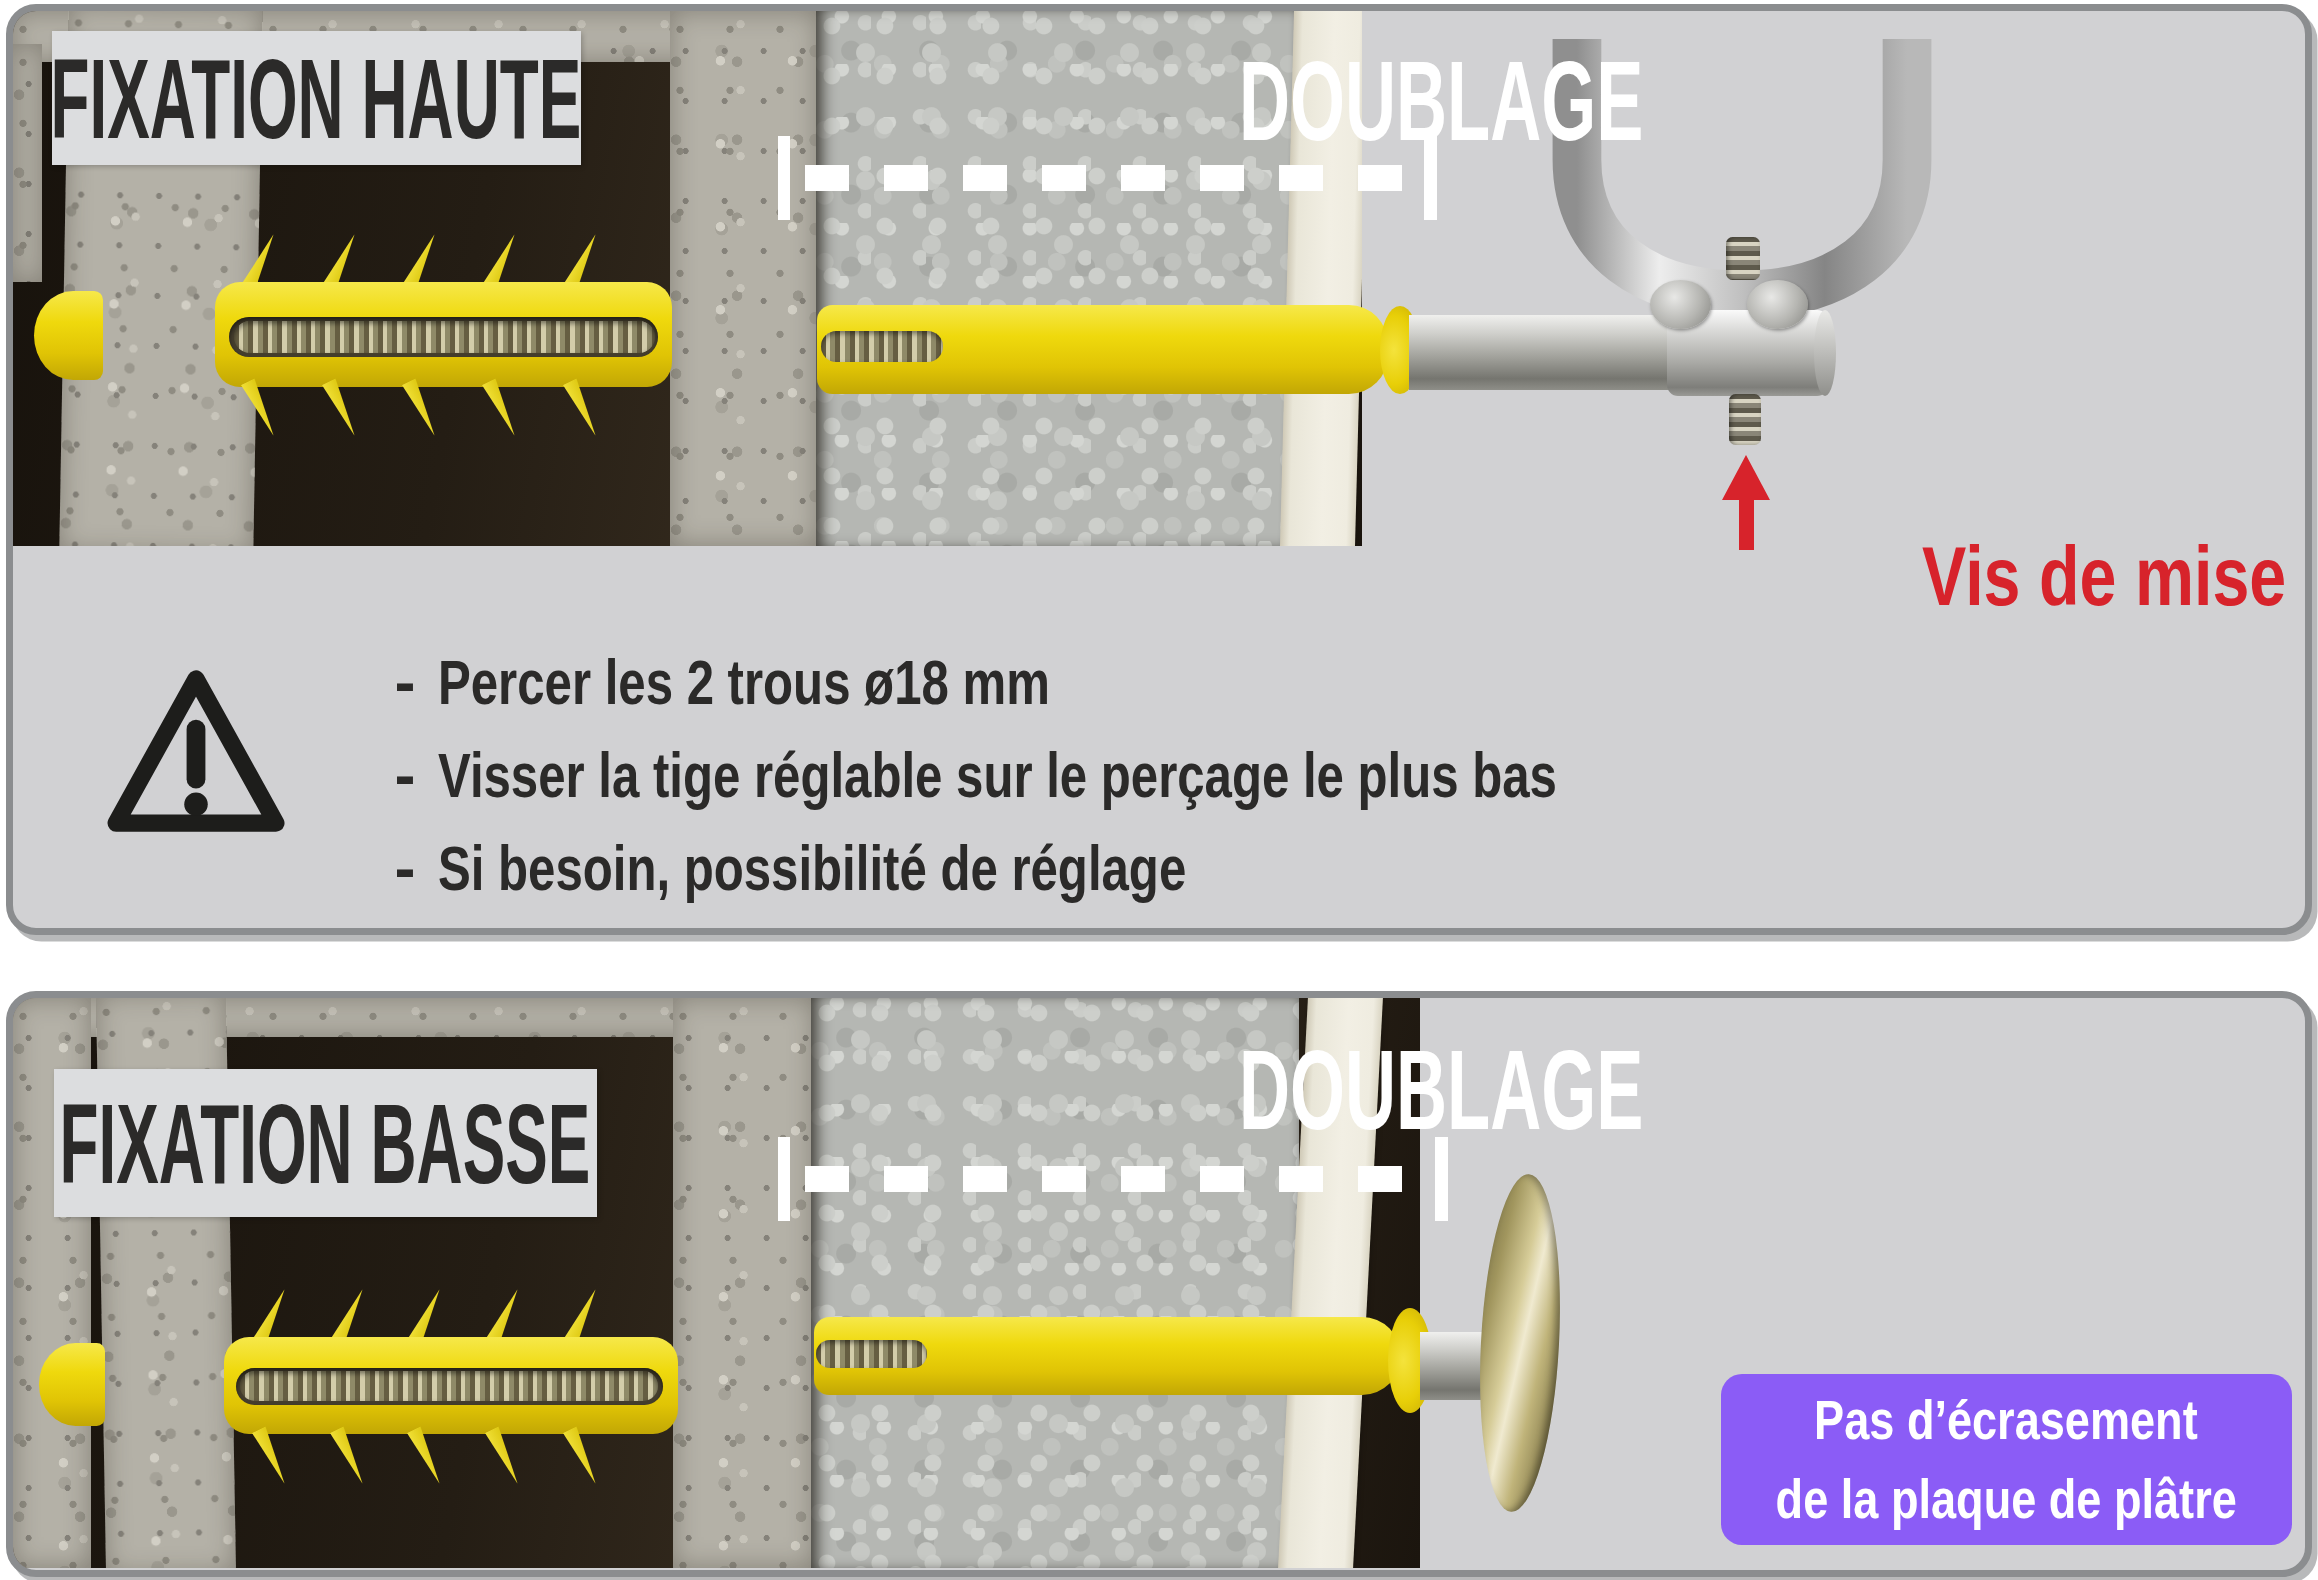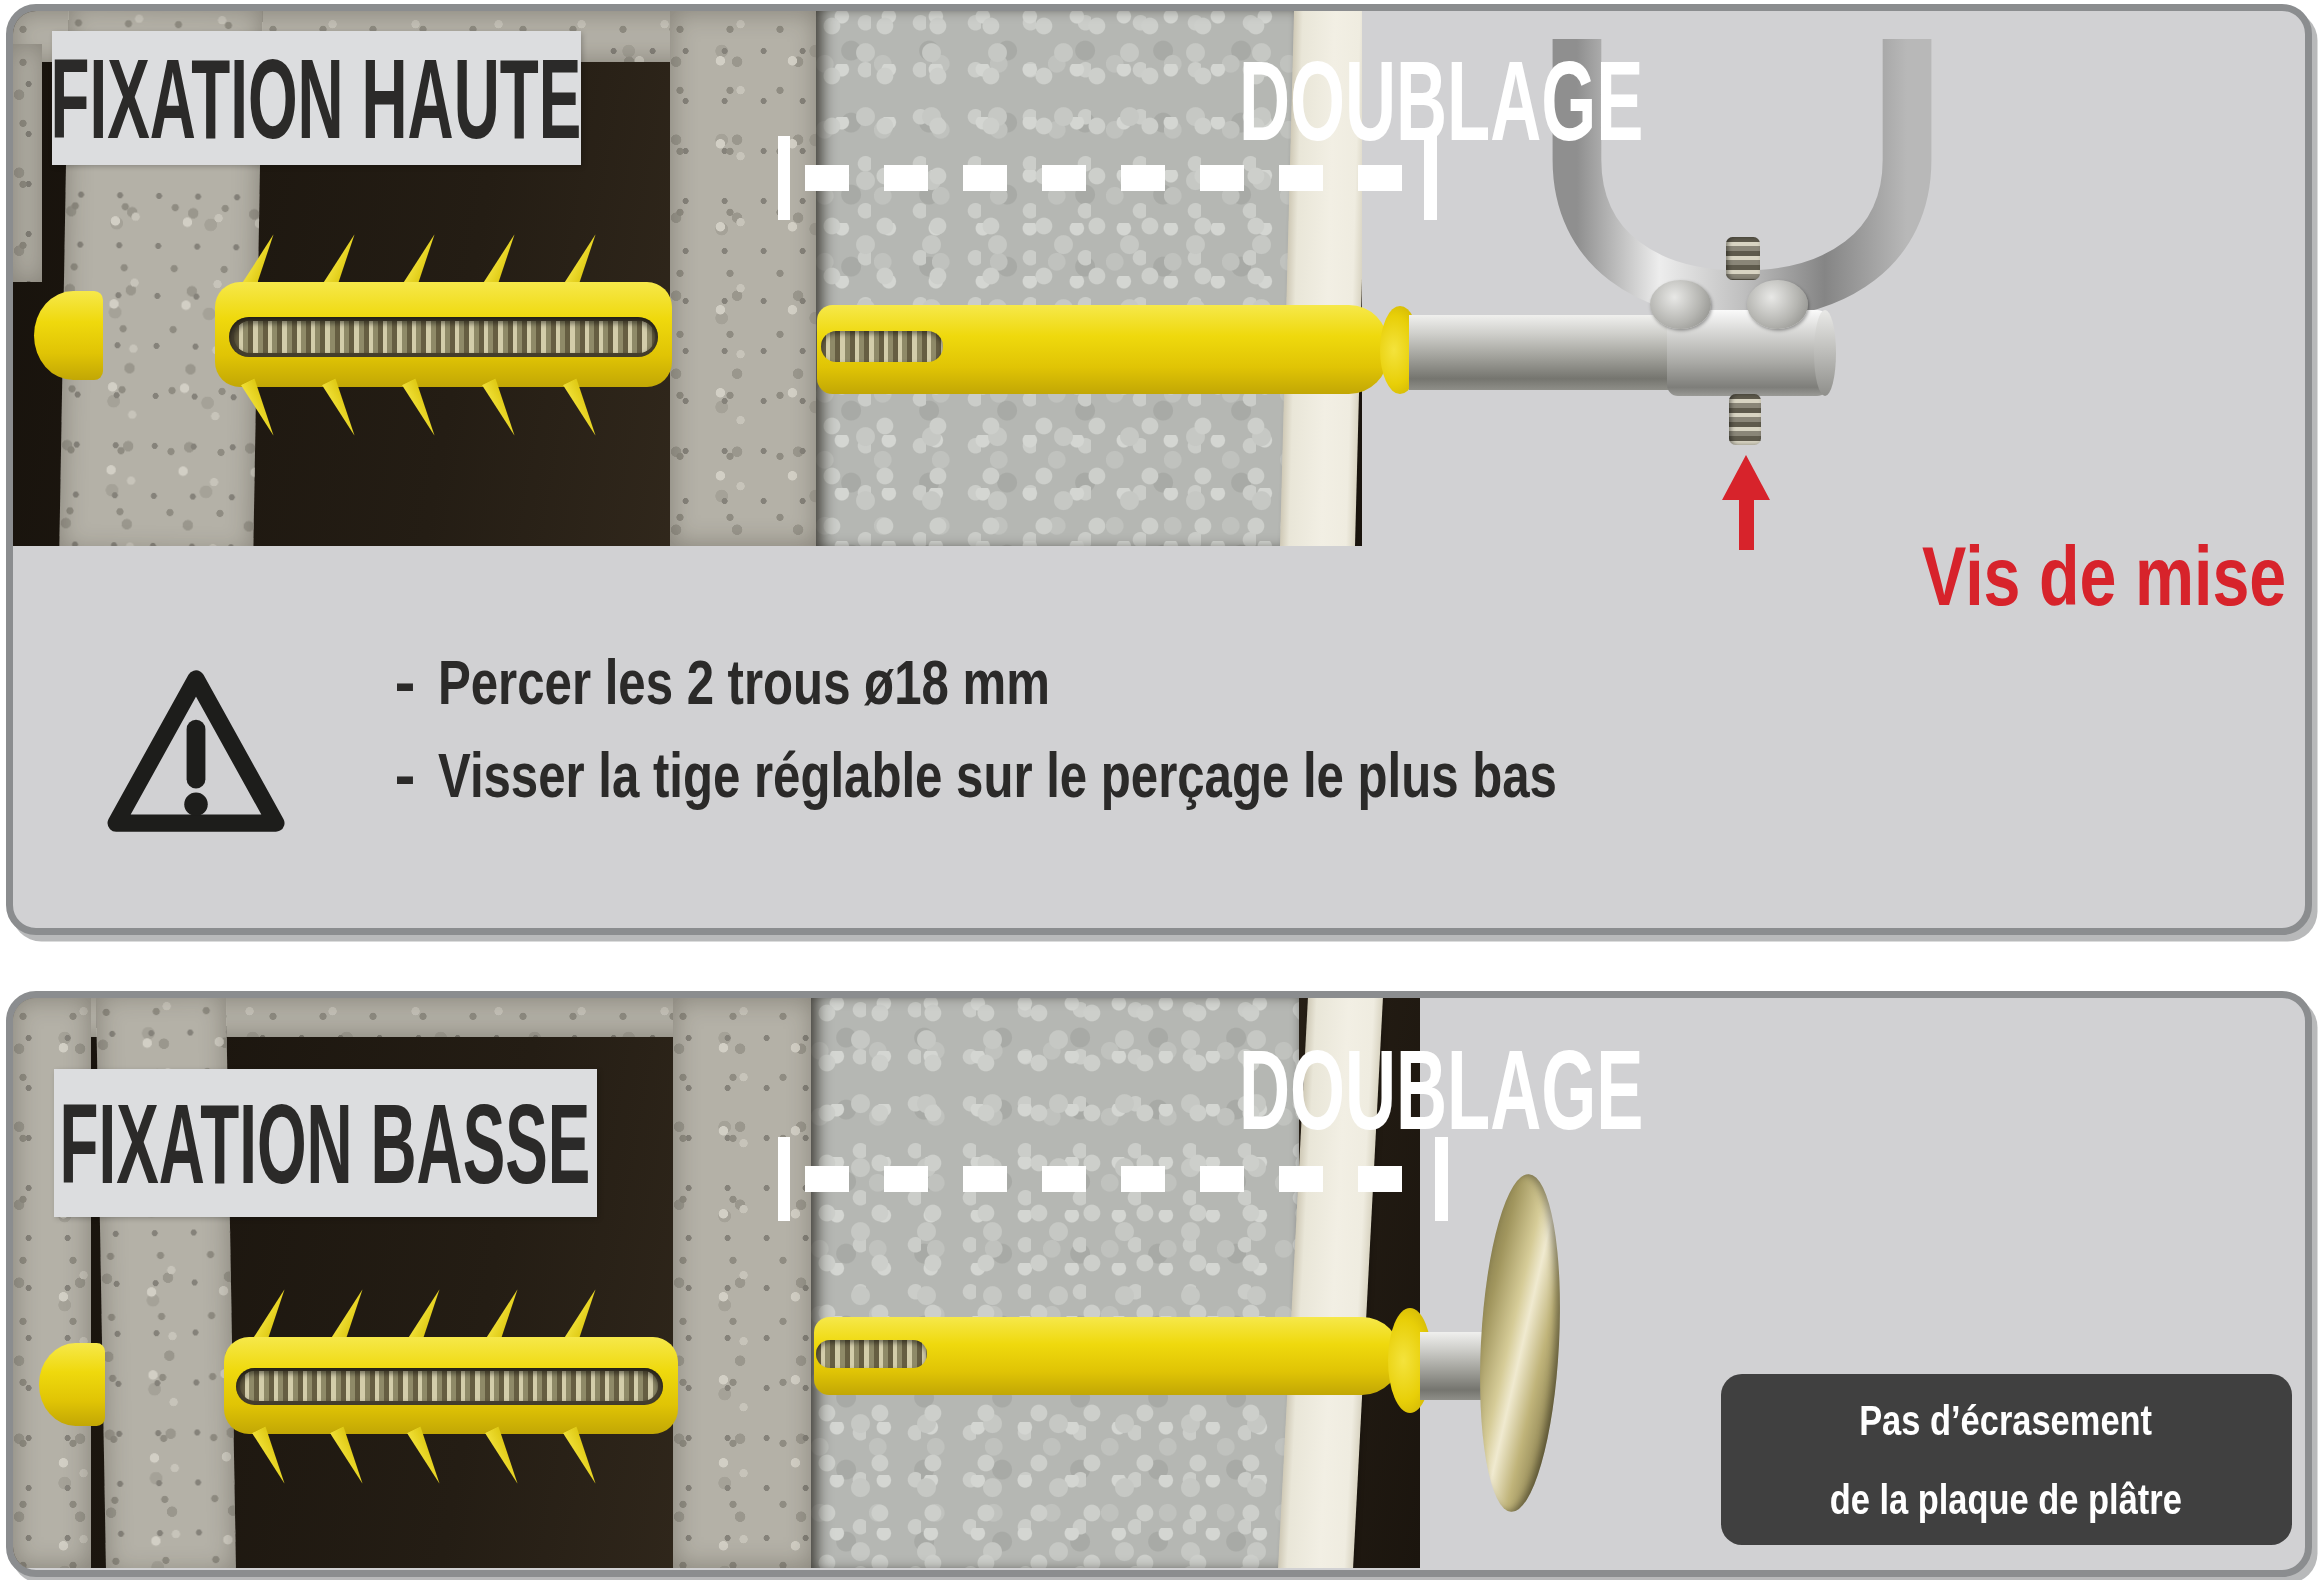--- a/index.html
+++ b/index.html
@@ -80,22 +80,22 @@
     background:repeating-linear-gradient(90deg,#fff 0 44px,transparent 44px 79px);}
   .red-label{color:#d7232b;font-weight:bold;font-size:83px;text-align:center;}
   .red-label .cond{transform:scaleX(.8);}
   .arrow-head{width:0;height:0;border-left:24.4px solid transparent;border-right:24.4px solid transparent;
     border-bottom:45px solid #d7232b;}
   .arrow-shaft{background:#d7232b;}
   .bullets{margin:0;padding:0;list-style:none;color:#2b2a29;font-weight:bold;font-size:63px;}
   .bullets li{position:static;display:block;line-height:93px;white-space:nowrap;}
   .bullets .dash{position:static;display:inline-block;margin-right:23px;}
   .bullets .cond{position:static;transform:scaleX(.78);transform-origin:0 50%;}
-  .callout{background:#404040;border-radius:21px;display:flex;flex-direction:column;
-    align-items:center;justify-content:center;color:#fff;font-weight:bold;font-size:42px;line-height:79px;}
+  .callout{background:#8b5cf6;border-radius:21px;display:flex;flex-direction:column;
+    align-items:center;justify-content:center;color:#fff;font-weight:bold;font-size:55px;line-height:79px;}
   .callout .cond{position:static;transform:scaleX(.82);}
 </style>
 </head>
 <body>
 
 <div class="page">
 
   <section class="panel top">
 
     <div class="photo" style="left:0;top:0;width:1349px;height:535px;">
@@ -175,20 +175,23 @@
       <circle cx="60" cy="90" r="7.5" fill="#1d1d1b"></circle>
     </svg>
 
     <ul class="bullets" style="left:382px;top:625px;width:1884px;">
       <li>
         <span class="dash">-</span><span class="cond">Percer les 2 trous ø18 mm</span>
       </li>
       <li>
         <span class="dash">-</span><span class="cond">Visser la tige réglable sur le perçage le plus bas</span>
       </li>
+      <li>
+        <span class="dash">-</span><span class="cond">Si besoin, possibilité de réglage</span>
+      </li>
     </ul>
   </section>
 
   <section class="panel bottom">
 
     <div class="photo" style="left:0;top:0;width:1407px;height:570px;">
       <div class="concrete" style="left:0;top:0;width:806px;height:39px;"></div>
       <div class="concrete" style="left:0;top:0;width:78px;height:570px;"></div>
       <div class="concrete" style="left:88px;top:-5.5px;width:130px;height:582px;transform:rotate(-1deg);"></div>
       <div class="concrete" style="left:660px;top:0;width:141px;height:570px;"></div>

